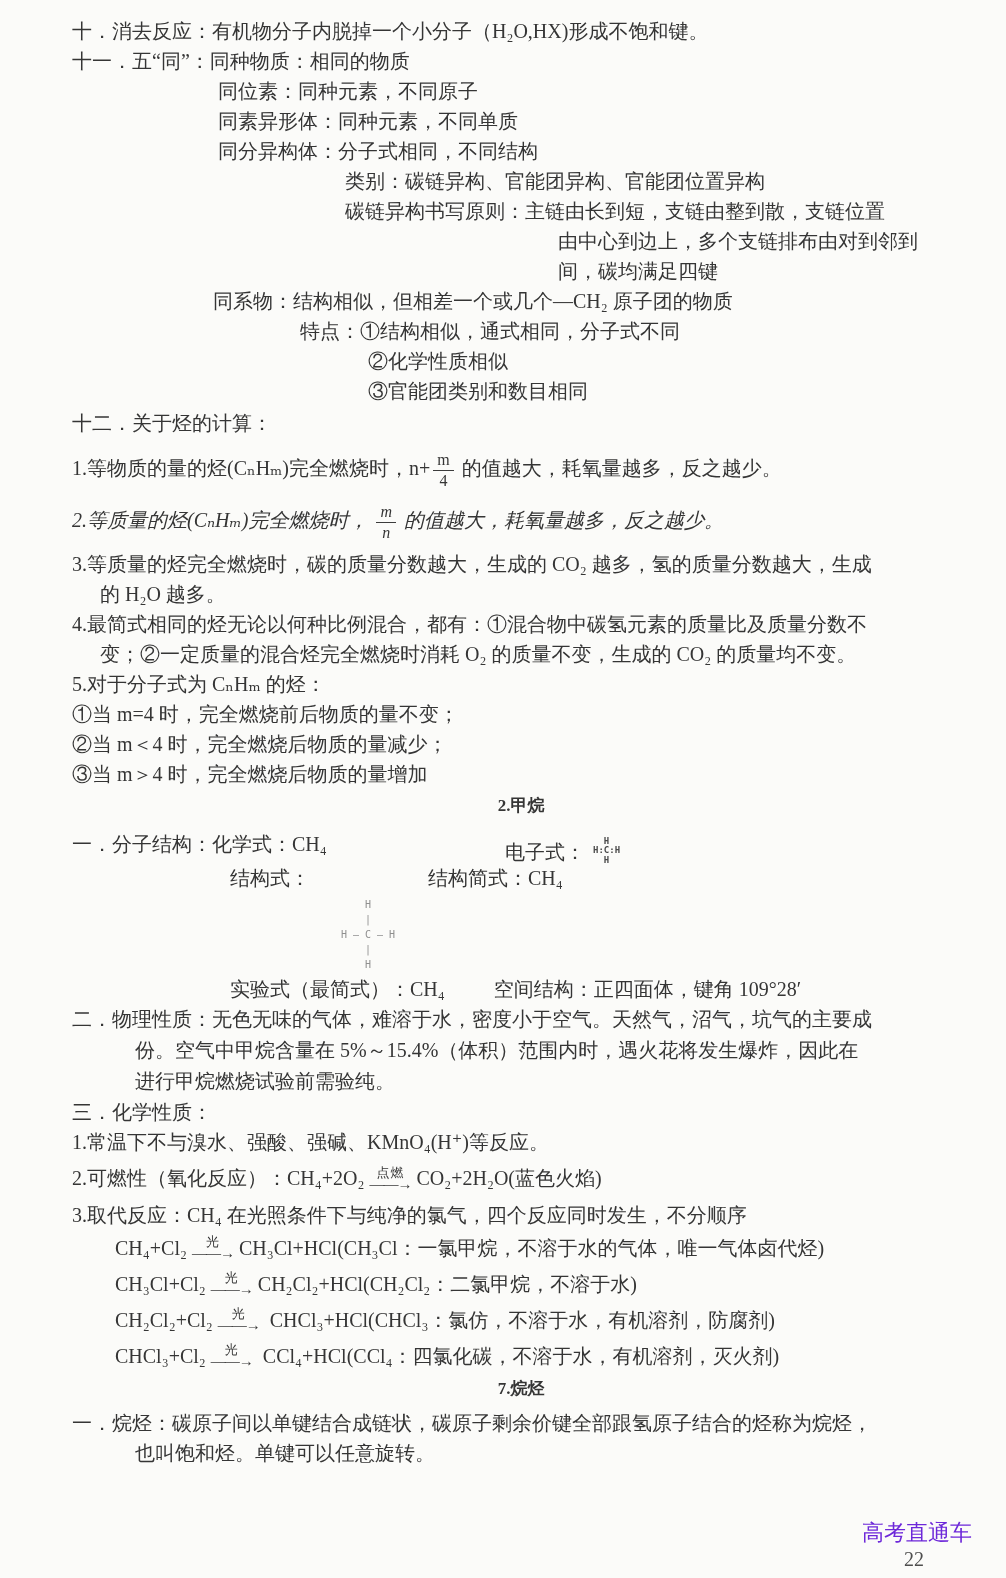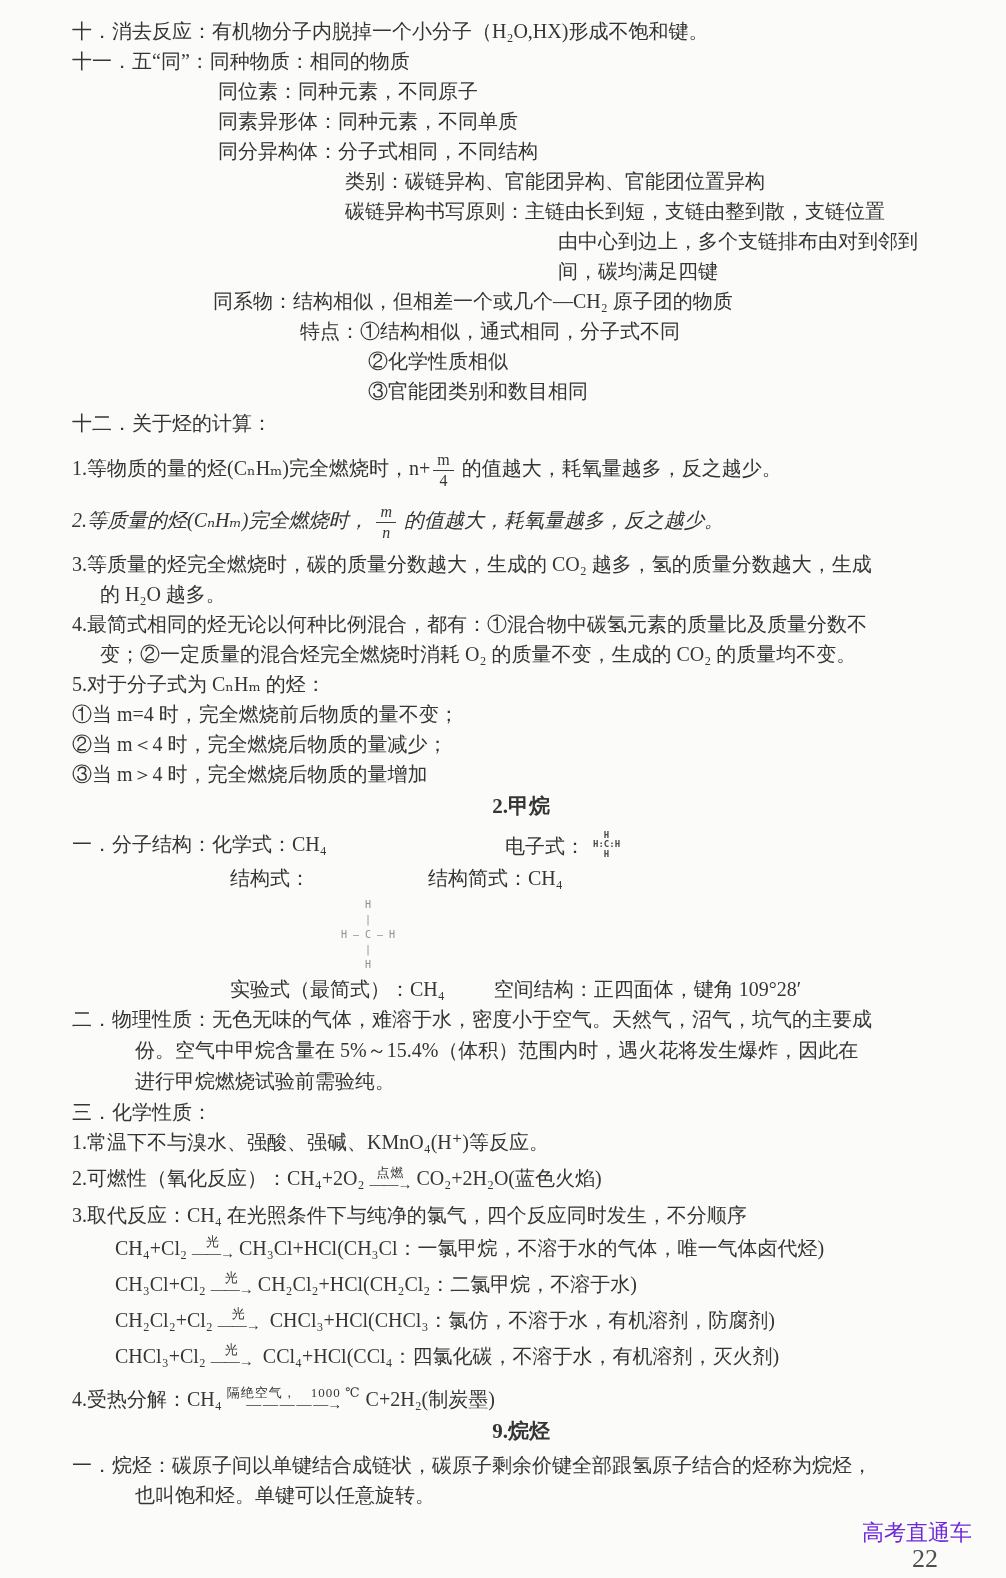--- a/index.html
+++ b/index.html
@@ -5,21 +5,21 @@
   html,body{margin:0;padding:0;}
   body{
     width:1006px;height:1578px;position:relative;overflow:hidden;
     background:#fbfbf9;
     font-family:"Liberation Serif","DejaVu Serif",serif;
     color:#353535;font-size:20px;
   }
   .page{padding:16px 36px 0 72px;position:relative;}
   .ln{line-height:30px;white-space:nowrap;}
   .rel{position:relative;}
-  .abs{position:absolute;top:2px;}
+  .abs{position:absolute;top:8px;}
   
   .ind1{padding-left:146px;}
   .ind2{padding-left:273px;}
   .ind3{padding-left:486px;}
   .indHomolog{padding-left:141px;}
   .indFeat{padding-left:228px;}
   .indFeat2{padding-left:296px;}
   .indWrap{padding-left:28px;}
   .indRxn{padding-left:43px;}
   .indPhys{padding-left:63px;}
@@ -36,24 +36,24 @@
   .rxn-arrow .shaft{font-size:15px;letter-spacing:-1px;}
   
   .lewis{display:inline-flex;flex-direction:column;align-items:center;
     vertical-align:middle;margin-left:8px;line-height:1.05;
     font-family:"DejaVu Sans Mono",monospace;font-size:9px;font-weight:bold;
     color:#4a4a4a;position:relative;top:-4px;}
   
   .structural{margin-left:228px;width:136px;text-align:center;
     color:#8f8f8f;font-size:10px;line-height:15px;
     font-family:"DejaVu Sans Mono",monospace;margin-top:4px;margin-bottom:2px;}
-  .sec-title{text-align:center;font-weight:bold;font-size:21px;line-height:30px;}
+  .sec-title{text-align:center;font-weight:bold;font-size:17px;line-height:30px;}
   .footer{position:absolute;right:34px;bottom:6px;text-align:right;}
   .footer .brand{color:#6d28d9;font-size:22px;line-height:26px;}
-  .footer .pagenum{color:#4e4e4e;font-size:26px;margin-right:34px;line-height:26px;text-align:right;}
+  .footer .pagenum{color:#4e4e4e;font-size:20px;margin-right:48px;line-height:26px;text-align:right;}
   .physln{line-height:31px;}
   .rxnln{line-height:36px;}
 </style>
 </head>
 <body>
 
 <div class="page">
 
   <div class="ln">十．消去反应：有机物分子内脱掉一个小分子（H₂O,HX)形成不饱和键。</div>
   <div class="ln">十一．五“同”：同种物质：相同的物质</div>
@@ -160,28 +160,22 @@
       </span><span> CHCl₃+HCl(CHCl₃：氯仿，不溶于水，有机溶剂，防腐剂)</span>
   </div>
   <div class="ln rxnln indRxn">
     <span>CHCl₃+Cl₂</span><span class="rxn-arrow">
         <span class="cond">光</span>
         <span class="shaft">——→</span>
       </span><span> CCl₄+HCl(CCl₄：四氯化碳，不溶于水，有机溶剂，灭火剂)</span>
   </div>
 
 
-  <div class="ln" style="margin:10px 0 2px;">
-    <span>4.受热分解：CH₄</span><span class="rxn-arrow">
-        <span class="cond">隔绝空气，　1000 ℃</span>
-        <span class="shaft">— — — — —→</span>
-      </span><span>C+2H₂(制炭墨)</span>
-  </div>
 
-  <div class="sec-title">9.烷烃</div>
+  <div class="sec-title">7.烷烃</div>
   <div class="ln" style="margin-top:4px;">一．烷烃：碳原子间以单键结合成链状，碳原子剩余价键全部跟氢原子结合的烃称为烷烃，</div>
   <div class="ln indPhys">也叫饱和烃。单键可以任意旋转。</div>
 
 </div>
 
 <div class="footer">
   <div class="brand">高考直通车</div>
   <div class="pagenum">22</div>
 </div>
 

